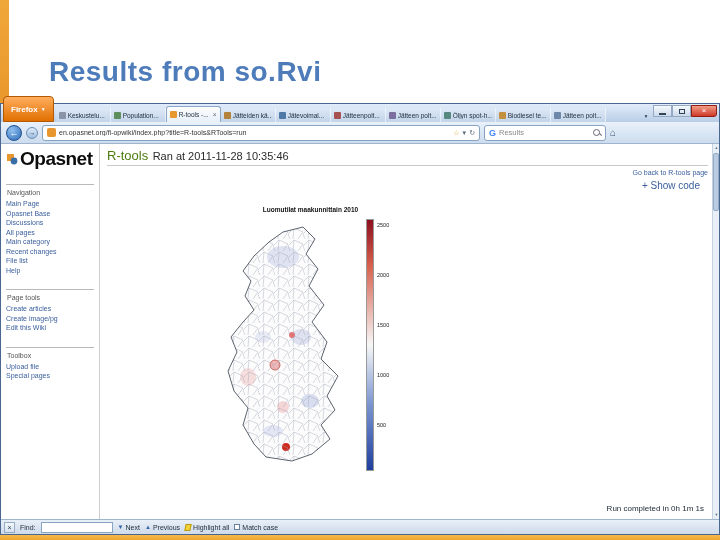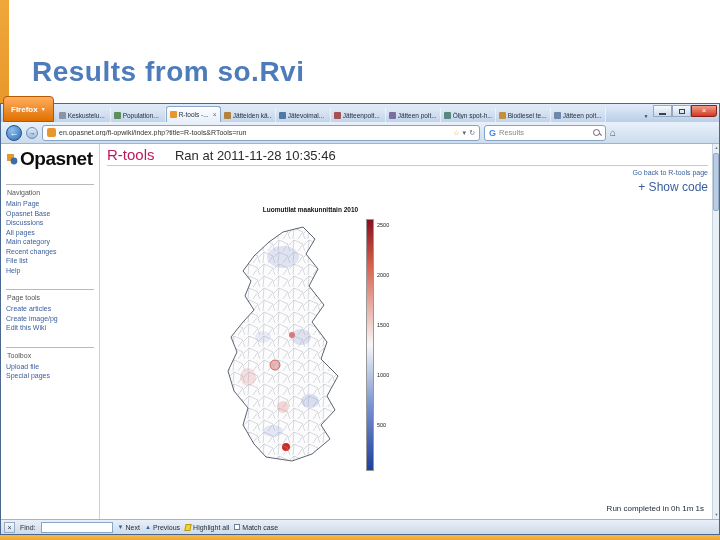--- a/index.html
+++ b/index.html
@@ -1,20 +1,20 @@
 <!DOCTYPE html>
 <html><head>
 <meta charset="utf-8">
 <style>
   *{box-sizing:border-box;margin:0;padding:0}
   body{margin:0;font-family:"Liberation Sans",sans-serif;background:#888}
   .slide{position:relative;width:720px;height:540px;background:#fff;overflow:hidden}
   .strip-left{position:absolute;left:0;top:0;width:9px;height:104px;background:linear-gradient(#f0a73a,#e9982b)}
   .strip-bottom{position:absolute;left:0;top:535px;width:720px;height:5px;background:linear-gradient(#f6b84a,#efa62f)}
-  .slide-title{position:absolute;left:32px;top:56px;font-size:28px;font-weight:bold;color:#4e7cba;letter-spacing:.5px}
+  .slide-title{position:absolute;left:49px;top:56px;font-size:28px;font-weight:bold;color:#4e7cba;letter-spacing:.5px}
 
   
   .browser{position:absolute;left:0;top:103px;width:720px;height:432px;border:1px solid #49678f;background:#fff}
   .titlebar{position:absolute;left:0;top:0;width:100%;height:18px;background:linear-gradient(#e2ecfa,#b9cee6);display:flex;align-items:flex-end}
   .ff-btn{height:16px;margin:5px 2px 0 2px;padding:12px 7px;border-radius:4px 4px 0 0;background:linear-gradient(#ffae5e,#e06f00);border:1px solid #b35a00;color:#fff;font-size:8px;font-weight:bold;display:flex;align-items:center;gap:3px;flex:none;cursor:default}
   .ff-caret{font-size:5px}
   .tabs{display:flex;flex:1;height:18px;align-items:flex-end;overflow:hidden}
   .tab{width:55px;height:14px;display:flex;align-items:center;gap:2px;padding:0 3px;font-size:6.5px;color:#1d2b3a;border-right:1px solid rgba(255,255,255,.55);background:rgba(255,255,255,.14);white-space:nowrap;overflow:hidden;flex:none}
   .tab.active{background:linear-gradient(#fdfeff,#e7eff8);border:1px solid #8ba7c7;border-bottom:none;border-radius:3px 3px 0 0;height:16px}
   .favicon{width:7px;height:7px;border-radius:1px;flex:none}
@@ -49,24 +49,24 @@
   .sidebar{position:absolute;left:0;top:0;width:99px;height:100%;border-right:1px solid #cfcfcf;padding:3px 5px}
   .logo{display:flex;align-items:center;gap:2px;margin:1px 0 6px 0}
   .logo-text{font-size:19px;font-weight:bold;color:#0d0d0d;letter-spacing:-.5px}
   .side-section{border-top:1px solid #b9b9b9;margin-top:14px;padding-top:3px}
   .side-header{font-size:7px;color:#555;margin:1px 0 3px 1px}
   .side-link{display:block;font-size:7px;color:#3a5e9c;line-height:9.5px;text-decoration:none;cursor:pointer}
 
   
   .main{position:absolute;left:100px;top:0;right:7px;height:100%}
   .page-header{position:absolute;left:6px;right:4px;top:2px;height:20px;border-bottom:1px solid #c9c9c9}
-  .page-title{display:inline-block;font-size:15px;color:#be185d}
-  .ran-at{font-size:13px;color:#2b2b2b;margin-left:16px}
+  .page-title{display:inline-block;font-size:13px;color:#4d7c0f}
+  .ran-at{font-size:11px;color:#2b2b2b;}
   .top-link{position:absolute;right:4px;top:25px;font-size:7px;color:#3a5e9c}
-  .show-code{position:absolute;right:4px;top:36px;font-size:12px;color:#3a5e9c}
+  .show-code{position:absolute;right:12px;top:36px;font-size:10px;color:#3a5e9c}
   .run-completed{position:absolute;right:8px;top:360px;font-size:8px;color:#1c2733}
 
   
   .figure{position:absolute;left:112px;top:62px;width:195px;height:288px;background:#fff}
   .fig-title{text-align:center;font-size:6.5px;font-weight:bold;color:#111;margin-bottom:2px}
   .fig-body{display:flex}
   .cb-wrap{position:relative;width:34px;height:270px;margin-left:3px}
   .cbar{position:absolute;left:0;top:4px;width:8px;height:252px;border:1px solid #999;
         background:linear-gradient(180deg,#8b0f1e,#d6604d 18%,#f7f7f7 50%,#7a94d0 74%,#1f3f9e)}
   .cb-label{position:absolute;left:11px;font-size:5.5px;color:#222;line-height:1}

